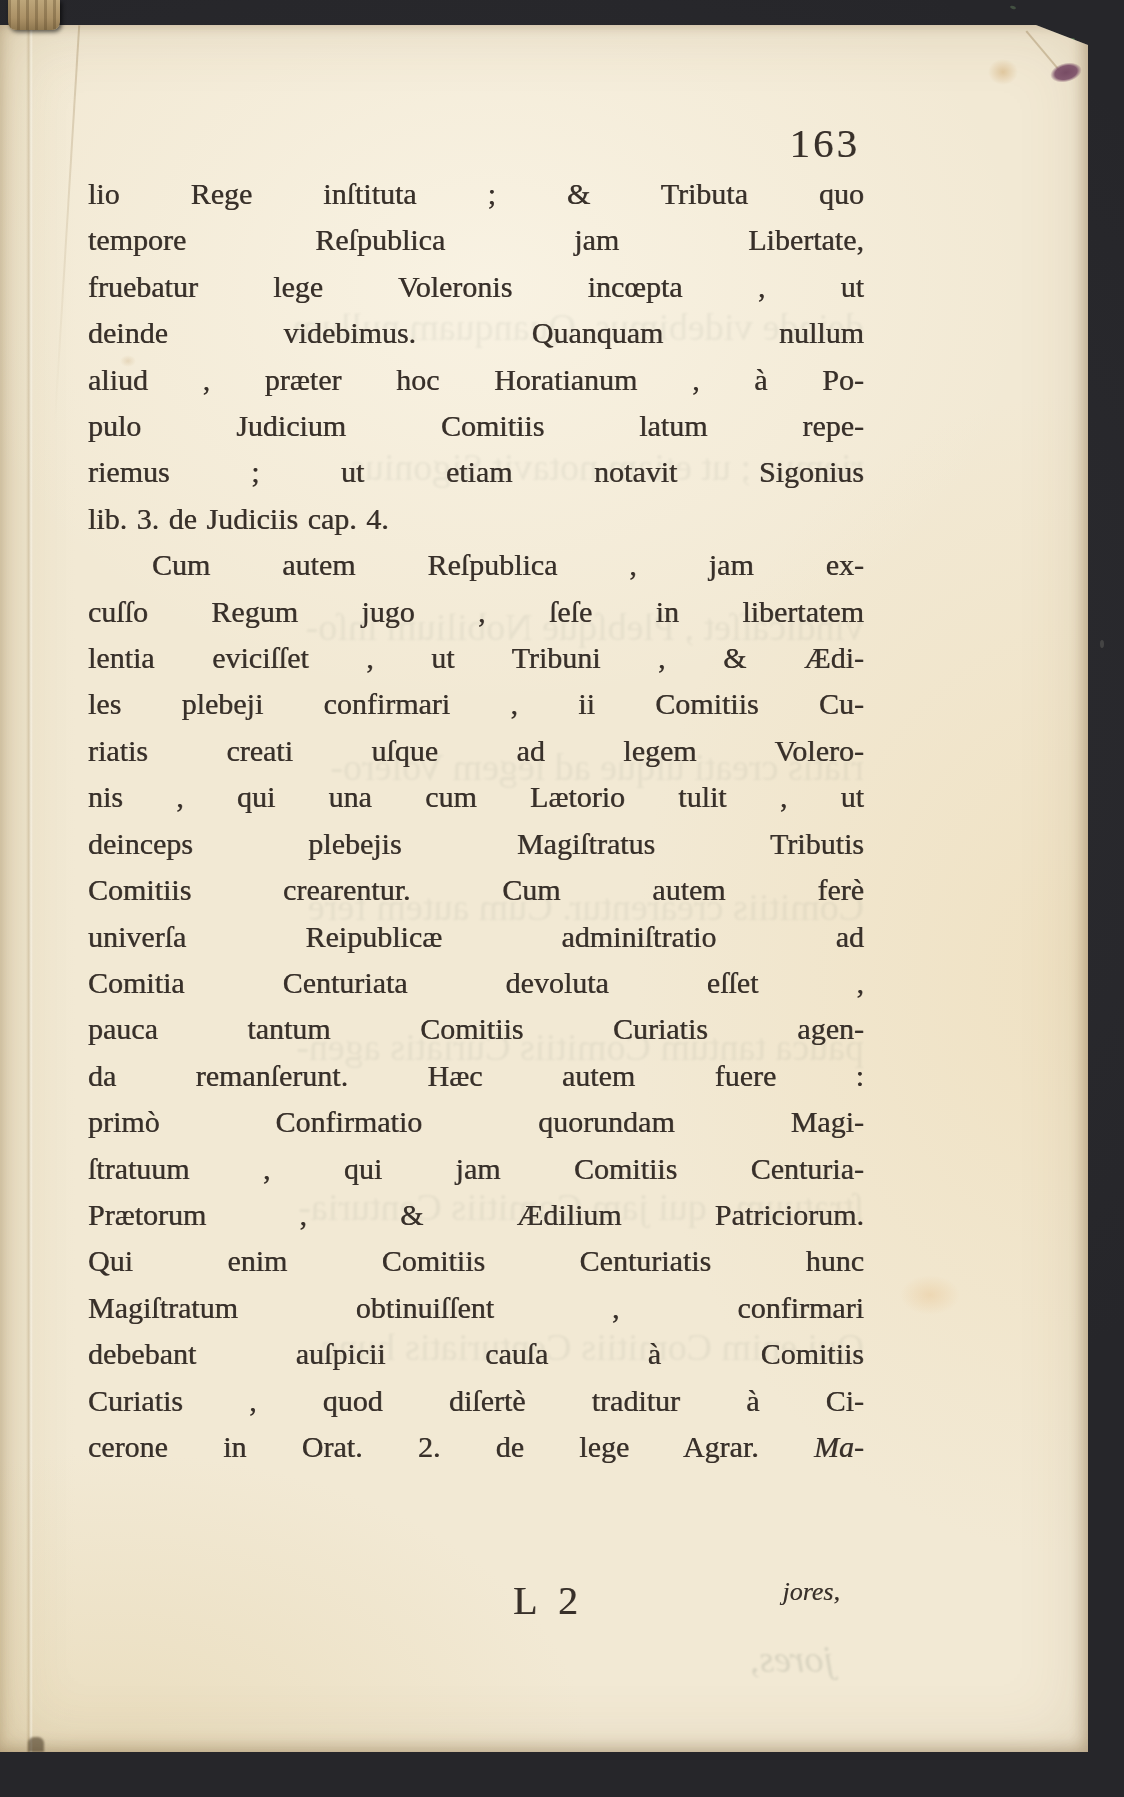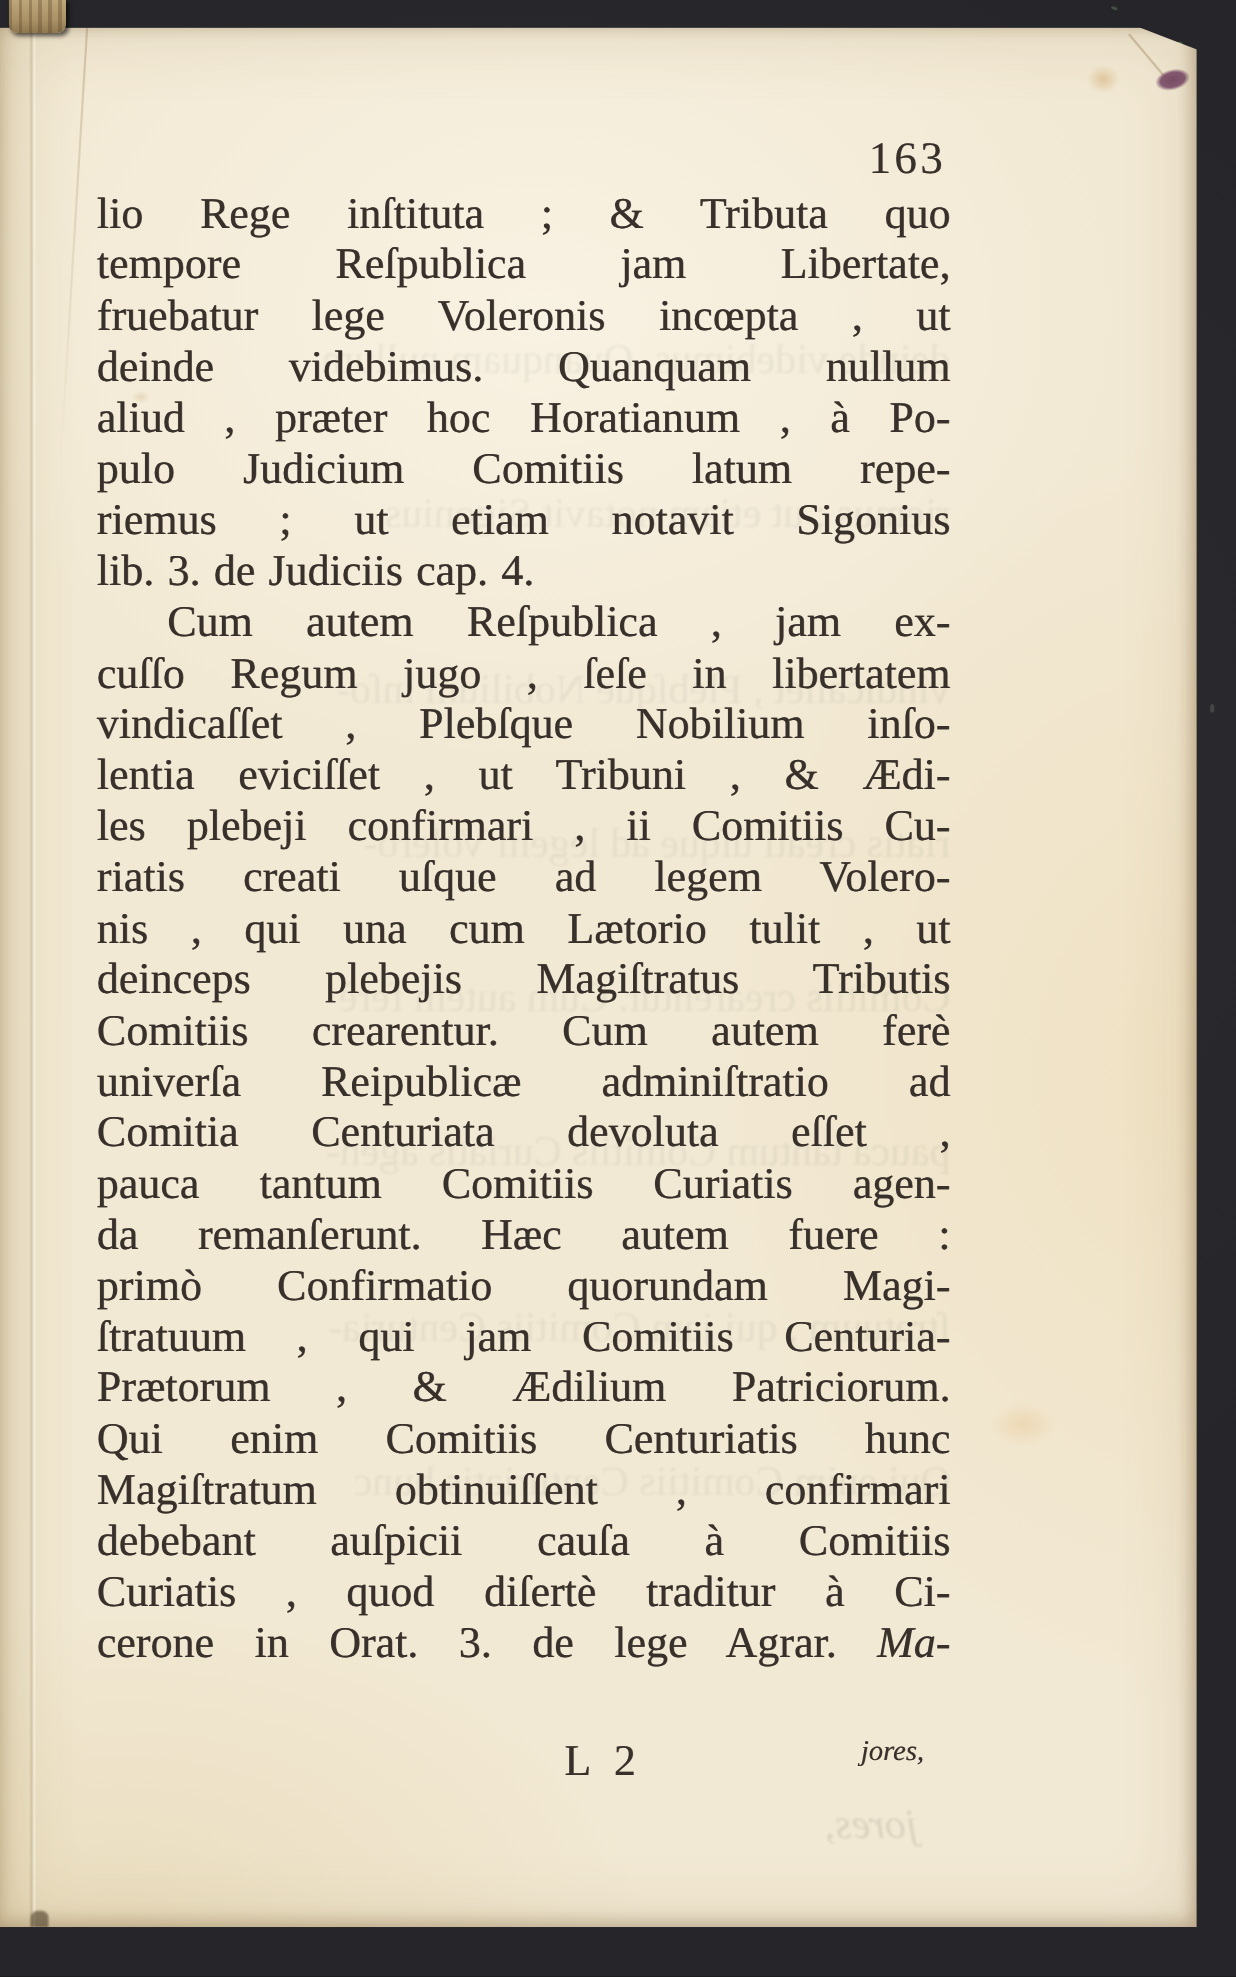--- a/index.html
+++ b/index.html
@@ -57,21 +57,21 @@
   .ghost-layer{position:absolute;left:88px;top:160px;width:776px;height:1500px;overflow:hidden;
     pointer-events:none;}
   .ghost-line{position:absolute;width:776px;transform:scaleX(-1);color:#44544a;opacity:.07;
     filter:blur(1.1px);font-size:38px;white-space:nowrap;}
   .ghost-strong{opacity:.14;font-style:italic;}
 
   .pageno{position:absolute;top:-52px;right:4px;font-size:41px;letter-spacing:3px;color:var(--ink);
     text-shadow:0.4px 0 rgba(56,48,42,.55);}
 
   .text-block{position:absolute;left:88px;top:146px;width:776px;color:var(--ink);}
-  .line{font-size:40px;line-height:46.4px;text-align:justify;text-align-last:justify;
+  .line{font-size:30px;line-height:46.4px;text-align:justify;text-align-last:justify;
     text-shadow:0.45px 0 rgba(56,48,42,.6), -0.2px 0 rgba(56,48,42,.35);
     word-spacing:2px;}
   .line.no-just{text-align-last:left;}
   .line.indent{padding-left:64px;}
   .line em{font-style:italic;}
 
   .sig-row{position:absolute;left:88px;top:1552px;width:776px;height:56px;color:var(--ink);}
   .sig{position:absolute;left:425px;top:0;font-size:40px;letter-spacing:6px;
     text-shadow:0.5px 0 rgba(56,48,42,.6);}
   .catch{position:absolute;right:24px;top:0;font-size:26px;font-style:italic;
@@ -113,39 +113,38 @@
     <div class="line"><span>lio Rege inſtituta ; &amp; Tributa quo</span></div>
         <div class="line"><span>tempore Reſpublica jam Libertate,</span></div>
         <div class="line"><span>fruebatur lege Voleronis incœpta , ut</span></div>
         <div class="line"><span>deinde videbimus. Quanquam nullum</span></div>
         <div class="line"><span>aliud , præter hoc Horatianum , à Po-</span></div>
         <div class="line"><span>pulo Judicium Comitiis latum repe-</span></div>
         <div class="line"><span>riemus ; ut etiam notavit Sigonius</span></div>
         <div class="line no-just"><span>lib. 3. de Judiciis cap. 4.</span></div>
         <div class="line indent"><span>Cum autem Reſpublica , jam ex-</span></div>
         <div class="line"><span>cuſſo Regum jugo , ſeſe in libertatem</span></div>
-        <div class="line"><span>vindicaſſet , Plebſque Nobilium inſo-</span></div>
         <div class="line"><span>lentia eviciſſet , ut Tribuni , &amp; Ædi-</span></div>
         <div class="line"><span>les plebeji confirmari , ii Comitiis Cu-</span></div>
         <div class="line"><span>riatis creati uſque ad legem Volero-</span></div>
         <div class="line"><span>nis , qui una cum Lætorio tulit , ut</span></div>
         <div class="line"><span>deinceps plebejis Magiſtratus Tributis</span></div>
         <div class="line"><span>Comitiis crearentur. Cum autem ferè</span></div>
         <div class="line"><span>univerſa Reipublicæ adminiſtratio ad</span></div>
         <div class="line"><span>Comitia Centuriata devoluta eſſet ,</span></div>
         <div class="line"><span>pauca tantum Comitiis Curiatis agen-</span></div>
         <div class="line"><span>da remanſerunt. Hæc autem fuere :</span></div>
         <div class="line"><span>primò Confirmatio quorundam Magi-</span></div>
         <div class="line"><span>ſtratuum , qui jam Comitiis Centuria-</span></div>
         <div class="line"><span>Prætorum , &amp; Ædilium Patriciorum.</span></div>
         <div class="line"><span>Qui enim Comitiis Centuriatis hunc</span></div>
         <div class="line"><span>Magiſtratum obtinuiſſent , confirmari</span></div>
         <div class="line"><span>debebant auſpicii cauſa à Comitiis</span></div>
         <div class="line"><span>Curiatis , quod diſertè traditur à Ci-</span></div>
-        <div class="line"><span>cerone in Orat. 3. de lege Agrar. </span><em>Ma-</em></div>
+        <div class="line"><span>cerone in Orat. 2. de lege Agrar. </span><em>Ma-</em></div>
       </div>
 
     <div class="sig-row">
       <span class="sig">L 2</span>
       <span class="catch">jores,</span>
     </div>
   </div>
 
   <div class="cord"></div>
 </div>

